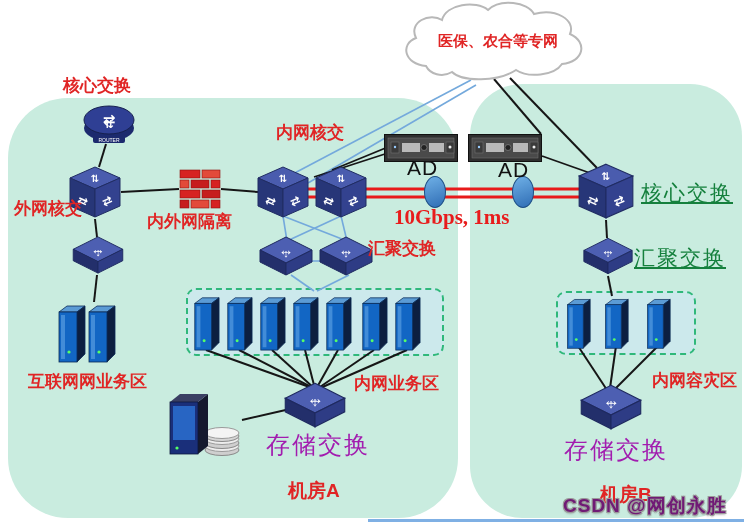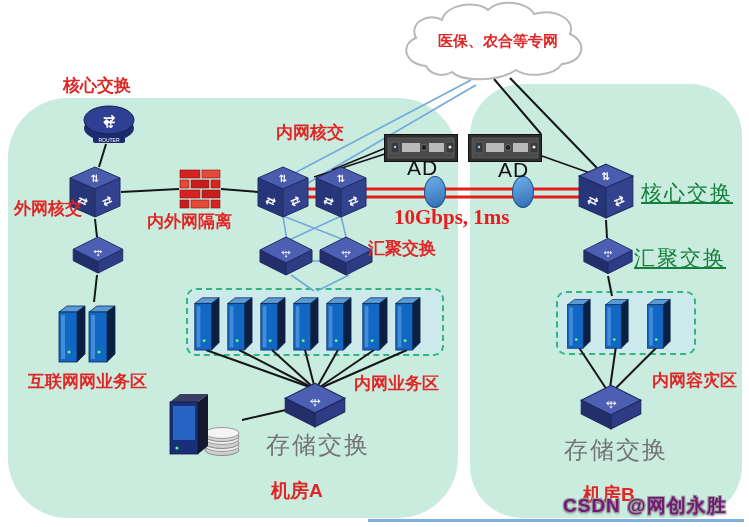--- a/index.html
+++ b/index.html
@@ -12,24 +12,24 @@
   .panel.b{left:470px;top:84px;width:272px;height:434px;border-radius:52px;}
   .wires{position:absolute;left:0;top:0;z-index:3;pointer-events:none;}
   .zone{
     position:absolute;z-index:2;border:2px dashed #2fb87a;border-radius:10px;
     background:rgba(206,232,246,0.55);
   }
   .node{position:absolute;z-index:4;}
   .lbl{position:absolute;z-index:5;white-space:nowrap;line-height:1.1;}
   .red{color:#e02525;font-weight:bold;font-size:17px;}
   .blk{color:#15803d;font-size:21px;text-decoration:underline;}
-  .big-blk{color:#737373;font-size:24px;letter-spacing:2px;}
+  .big-blk{color:#a21caf;font-size:24px;letter-spacing:2px;}
   .ad-lbl{color:#111;font-size:21px;font-weight:normal;letter-spacing:1px;}
   .spec{color:#e81c1c;font-family:"Liberation Serif","DejaVu Serif",serif;font-weight:bold;font-size:21px;}
-  .room-lbl{color:#e02525;font-weight:bold;font-size:19px;}
+  .room-lbl{color:#e02525;font-weight:bold;font-size:19px;margin-left:17px;}
   .cloud-lbl{color:#e02525;font-weight:bold;font-size:15px;text-align:center;}
   .ad{
     position:absolute;z-index:4;width:20px;height:30px;border-radius:50%;
     background:linear-gradient(160deg,#6fb0e6,#2f6db5);border:1px solid #1d4e86;
   }
   .bottom-line{position:absolute;z-index:6;background:#7fb0e4;}
   .watermark{
     position:absolute;z-index:7;color:#701a75;font-weight:bold;font-size:19px;letter-spacing:1px;
     text-shadow:-1px -1px 0 #9a9a9a,1px -1px 0 #9a9a9a,-1px 1px 0 #9a9a9a,1px 1px 0 #9a9a9a,0 2px 2px rgba(120,120,120,.5);
   }

